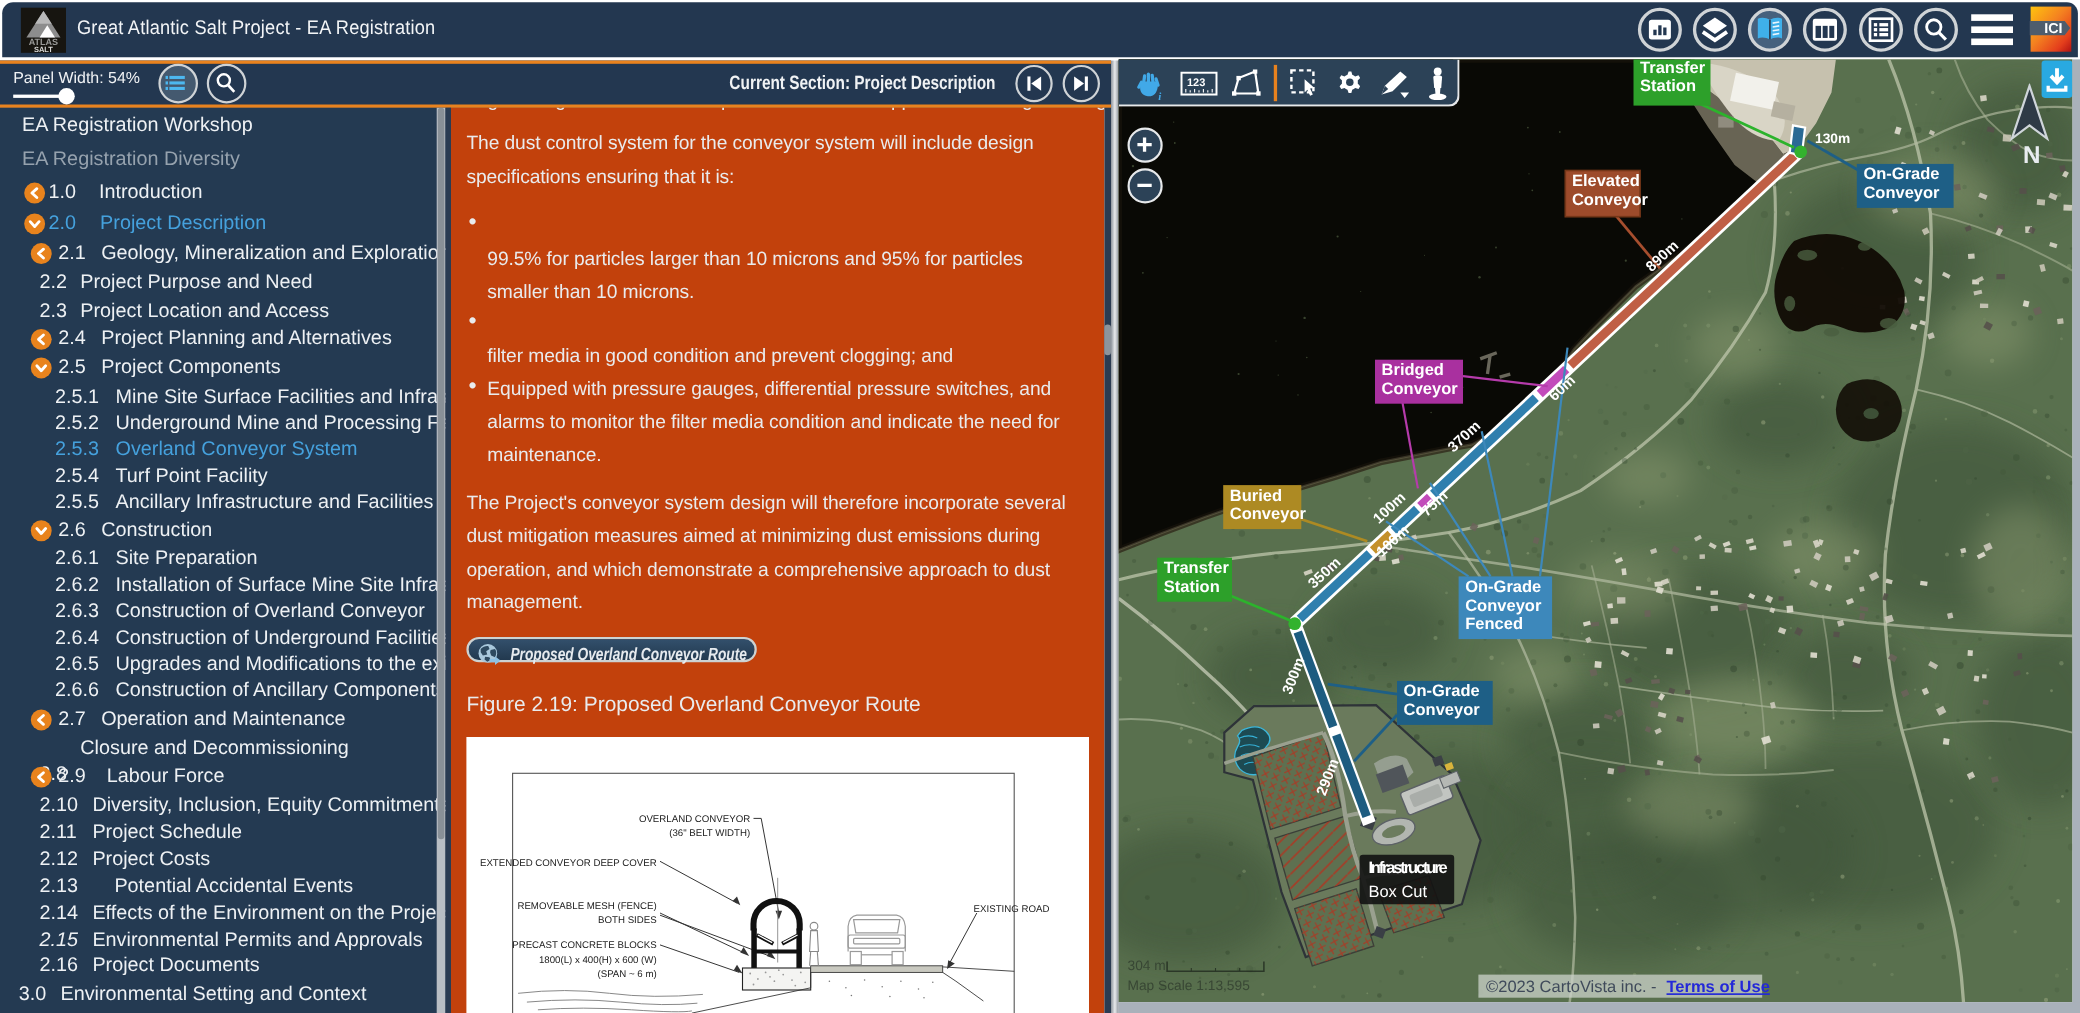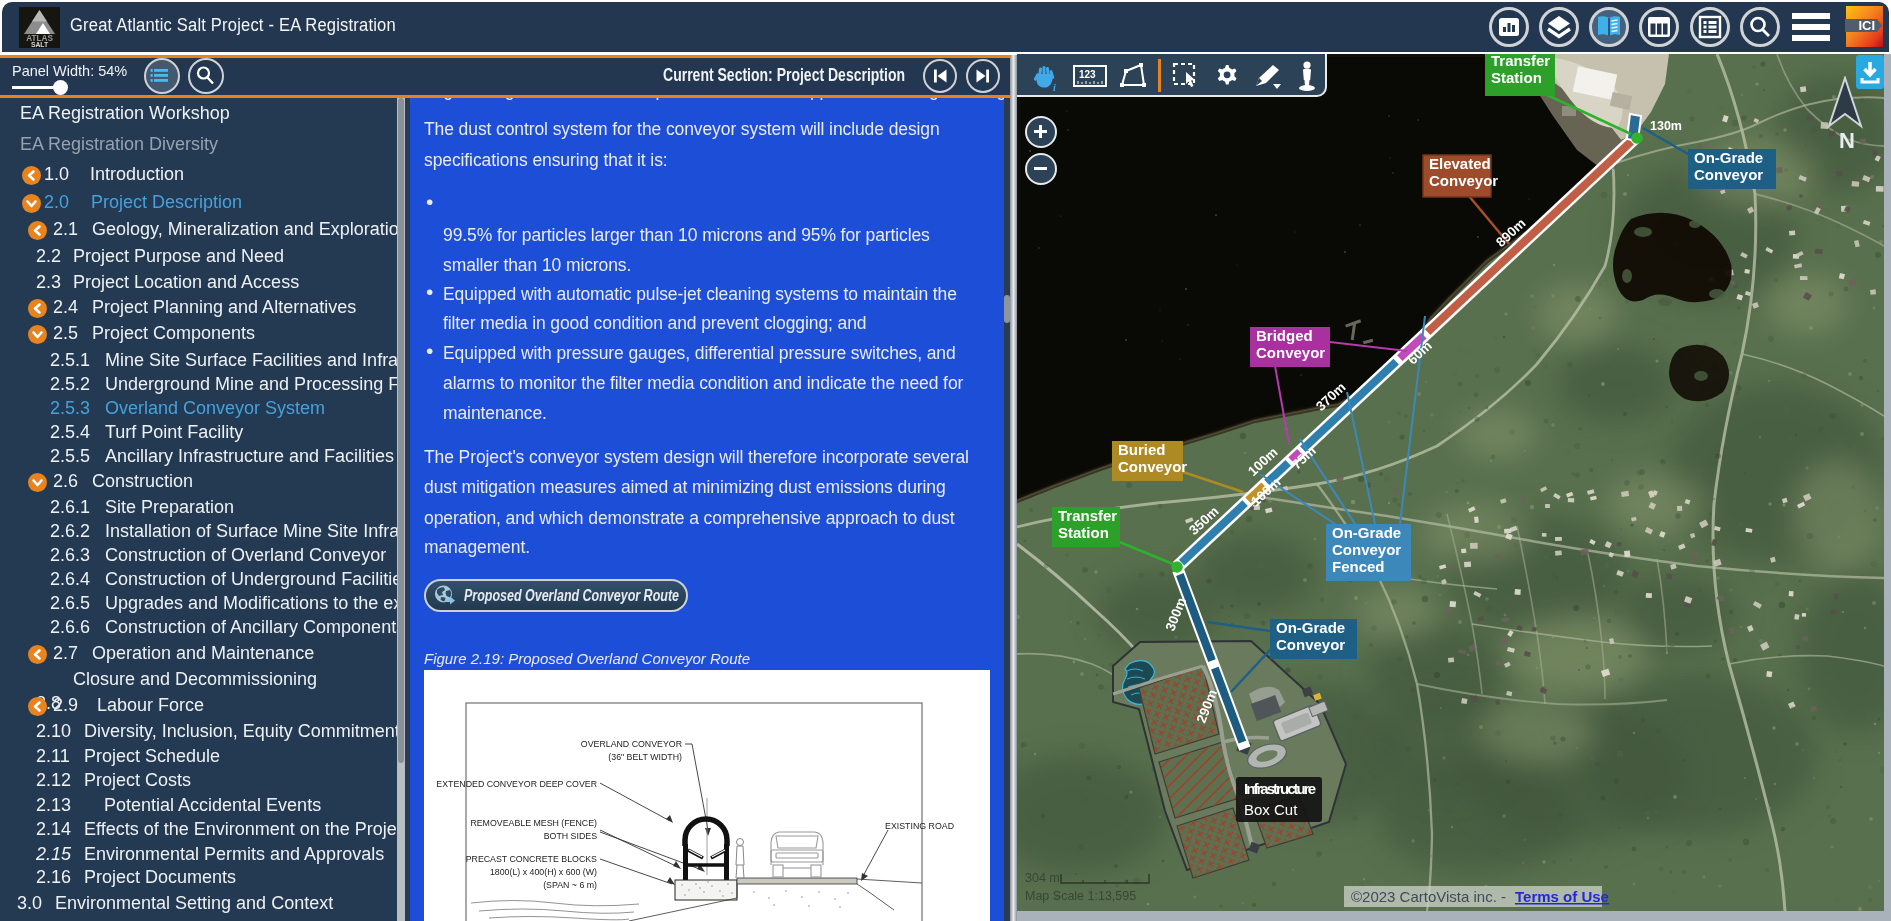--- a/index.html
+++ b/index.html
@@ -6,21 +6,21 @@
   html,body { width:1891px; height:921px; background:#fff; overflow:hidden;
     font-family:"Liberation Sans", sans-serif; }
   .abs { position:absolute; }
   #topbar { left:2px; top:2px; width:1887px; height:50px; background:#233750;
     border-radius:10px 10px 0 0; }
   #title { left:70px; top:15px; color:#f3f5f7; font-size:18px; letter-spacing:0.2px; transform:scaleX(0.92); transform-origin:left center; white-space:nowrap; }
   .circ { position:absolute; border-radius:50%; border:3px solid #cfd3d6; }
   #toolbar2 { left:0px; top:55px; width:1010px; height:43px; background:#233750;
     border-top:3px solid #e8821e; border-bottom:3px solid #e8821e; }
   #leftpanel { left:0px; top:98px; width:410px; height:823px; background:#243a52; overflow:hidden; }
-  #docpanel { left:410px; top:98px; width:594px; height:823px; background:#1d4ed8; overflow:hidden; }
+  #docpanel { left:410px; top:98px; width:594px; height:823px; background:#c2410c; overflow:hidden; }
   #docnavy { left:1004px; top:98px; width:6px; height:823px; background:#2a3b52; }
   #divider { left:1010px; top:55px; width:7px; height:866px;
     background:linear-gradient(90deg,#8d949c,#e8eaec 50%,#8d949c); }
   #mapwrap { left:1017px; top:54px; width:867px; height:857px; background:#5c7452; }
   #maprightbar { left:1884px; top:54px; width:7px; height:867px; background:#a9b1ba; }
   #mapbottombar { left:1017px; top:911px; width:874px; height:10px; background:#a9b1ba; }
   .tocrow { position:absolute; white-space:nowrap; color:#eef1f4; font-size:18px; }
   .blue { color:#45a1dd; }
   .gray { color:#96a2ae; }
   .oc { position:absolute; width:19px; height:19px; border-radius:50%; background:#e8831d;
@@ -246,41 +246,40 @@
 <div class="abs" style="left:405px;top:98px;width:5px;height:823px;background:#2a3b52;"></div>
 
 <div class="abs" id="docpanel">
 <div class="doctext" style="left:14px;top:-18px;">engineering controls and best practices for dust suppression throughout ongoing operations</div>
 <div class="doctext" style="left:14px;top:21px;">The dust control system for the conveyor system will include design</div>
 <div class="doctext" style="left:14px;top:52px;">specifications ensuring that it is:</div>
 <div class="doctext" style="left:16px;top:92px;font-size:21px;">•</div>
 <div class="doctext" style="left:33px;top:127px;">99.5% for particles larger than 10 microns and 95% for particles</div>
 <div class="doctext" style="left:33px;top:157px;">smaller than 10 microns.</div>
 <div class="doctext" style="left:16px;top:182px;font-size:21px;">•</div>
-<div class="doctext" style="left:33px;top:186px;">Equipped with automatic pulse-jet cleaning systems to maintain the</div>
 <div class="doctext" style="left:33px;top:215px;">filter media in good condition and prevent clogging; and</div>
 <div class="doctext" style="left:16px;top:241px;font-size:21px;">•</div>
 <div class="doctext" style="left:33px;top:245px;">Equipped with pressure gauges, differential pressure switches, and</div>
 <div class="doctext" style="left:33px;top:275px;">alarms to monitor the filter media condition and indicate the need for</div>
 <div class="doctext" style="left:33px;top:305px;">maintenance.</div>
 <div class="doctext" style="left:14px;top:349px;">The Project's conveyor system design will therefore incorporate several</div>
 <div class="doctext" style="left:14px;top:379px;">dust mitigation measures aimed at minimizing dust emissions during</div>
 <div class="doctext" style="left:14px;top:410px;">operation, and which demonstrate a comprehensive approach to dust</div>
 <div class="doctext" style="left:14px;top:439px;">management.</div>
-<div style="position:absolute;left:14px;top:481px;width:264px;height:33px;border:2.5px solid #ccd2d2;border-radius:17px;background:linear-gradient(180deg,#33506c,#22394f);">
+<div style="position:absolute;left:14px;top:481px;width:264px;height:23px;border:2.5px solid #ccd2d2;border-radius:17px;background:linear-gradient(180deg,#33506c,#22394f);">
   <svg style="position:absolute;left:7px;top:3px;" width="23" height="23" viewBox="0 0 23 23">
     <circle cx="10.5" cy="10" r="8.5" fill="#a9c8dc"></circle>
     <path d="M4 6 C6 4,9 3,11 3.5 L12 6 L9 8 L10 11 L6 12 L4 9 Z" fill="#2e4a60"></path>
     <path d="M13 7 L17 6 C18.5 8,18.5 11,17 13.5 L13.5 12 L12.5 9 Z" fill="#2e4a60"></path>
     <path d="M8 13 L12 13.5 L13 16 L10 17.5 L7.5 15.5 Z" fill="#2e4a60"></path>
     <path d="M12 15 l5 0 l0 -2.5 l5 4 l-5 4 l0 -2.5 l-5 0 Z" fill="#8fc1e3"></path>
   </svg>
   <span style="position:absolute;left:38px;top:6px;color:#e6eaee;font-size:16px;font-weight:bold;font-style:italic;white-space:nowrap;transform:scaleX(0.78);transform-origin:left center;">Proposed Overland Conveyor Route</span>
 </div>
-<div class="doctext" style="left:14px;top:552px;font-size:15px;letter-spacing:0px;font-style:italic;">Figure 2.19: Proposed Overland Conveyor Route</div>
+<div class="doctext" style="left:14px;top:532px;font-size:19px;letter-spacing:0px;">Figure 2.19: Proposed Overland Conveyor Route</div>
 <div style="position:absolute;left:14px;top:572px;width:566px;height:251px;background:#fff;">
 <svg width="566" height="251" viewBox="0 0 566 251" font-family="Liberation Sans">
   <rect x="42" y="33" width="456" height="240" fill="none" stroke="#555" stroke-width="1"></rect>
   <g font-size="8.8" fill="#222" text-anchor="end">
     <text x="258" y="77">OVERLAND CONVEYOR</text>
     <text x="258" y="90">(36" BELT WIDTH)</text>
     <text x="173" y="117">EXTENDED CONVEYOR DEEP COVER</text>
     <text x="173" y="156">REMOVEABLE MESH (FENCE)</text>
     <text x="173" y="169">BOTH SIDES</text>
     <text x="173" y="192">PRECAST CONCRETE BLOCKS</text>

